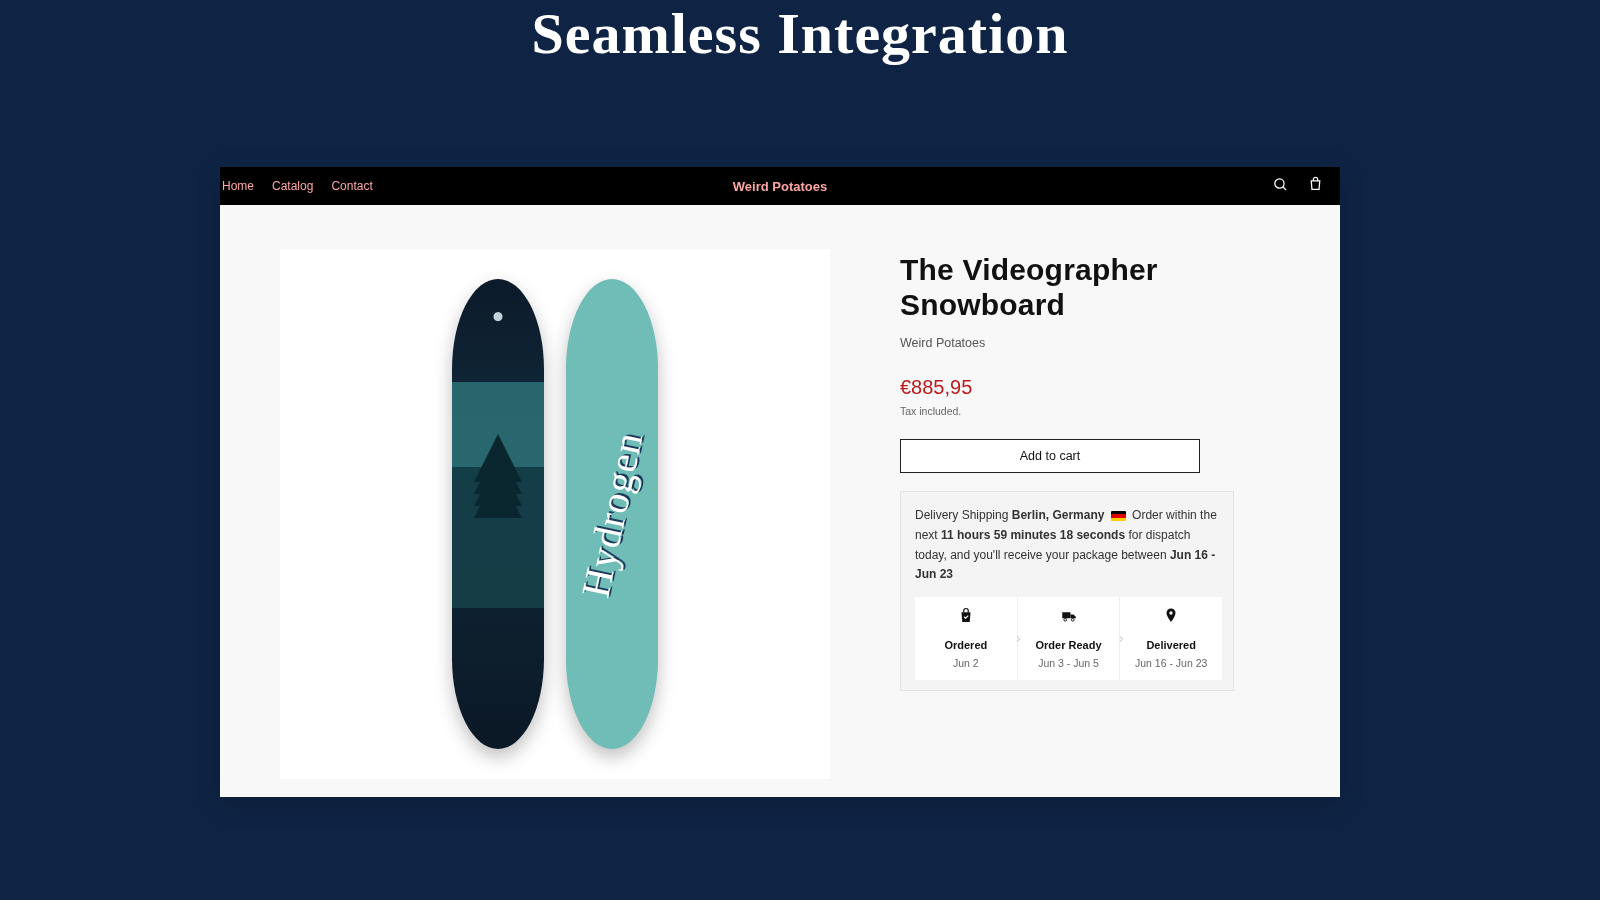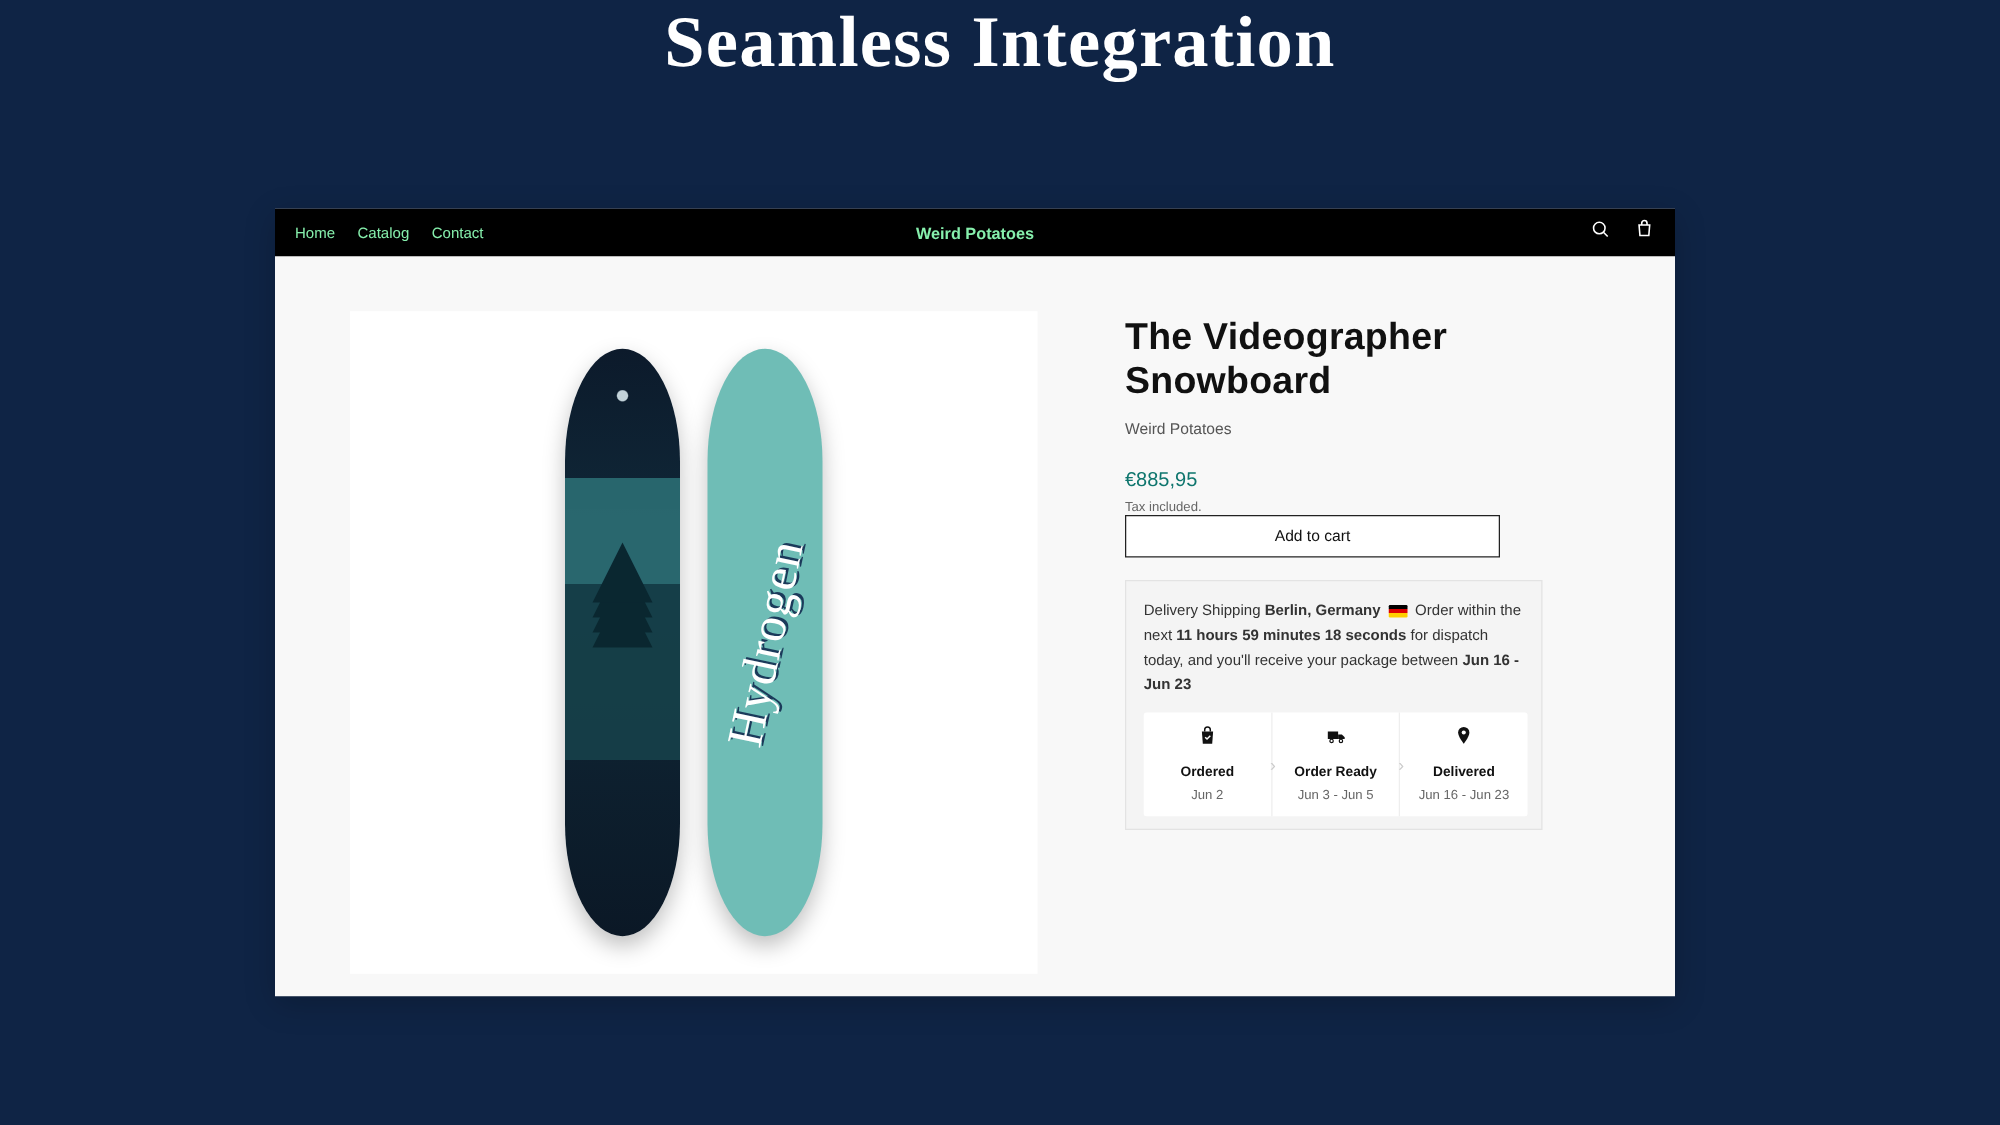--- a/index.html
+++ b/index.html
@@ -26,25 +26,25 @@
     position: absolute;
     left: 220px;
     top: 167px;
     width: 1120px;
     height: 630px;
     background: #f8f8f8;
     box-shadow: 0 6px 24px rgba(0,0,0,.20);
   }
   .topbar {
     background: #000;
-    color: #86efac;
+    color: #fca5a5;
     height: 38px;
     display: flex;
     align-items: center;
-    padding: 0 16px;
+    padding: 0 2px;
     position: relative;
     text-align: center;
   }
   .navlinks { display: flex; gap: 18px; font-size: 12px; }
   .navlinks span { cursor: pointer; }
   .brand {
     position: absolute;
     left: 50%;
     transform: translateX(-50%);
     font-weight: 700;
@@ -115,22 +115,22 @@
   .details { flex: 1; padding-top: 4px; }
   .ptitle {
     font-size: 30px;
     font-weight: 700;
     line-height: 1.15;
     color: #111;
     margin-bottom: 14px;
     letter-spacing:.2px;
   }
   .vendor { font-size: 12.5px; color: #555; margin-bottom: 26px; }
-  .price { font-size: 16px; color: #0f766e; margin-bottom: 6px; }
-  .tax   { font-size: 10.5px; color: #666; }
+  .price { font-size: 20px; color: #b91c1c; margin-bottom: 6px; }
+  .tax   { font-size: 10.5px; color: #666; margin-bottom: 22px; }
   .btn {
     width: 300px;
     height: 34px;
     font-size: 12.5px;
     display:flex;align-items:center;justify-content:center;
     cursor:pointer;
     margin-bottom: 8px;
   }
   .btn.outline { background:#fff; border:1px solid #222; color:#111; }
   .btn.solid   { background:#000; color:#fff; }

